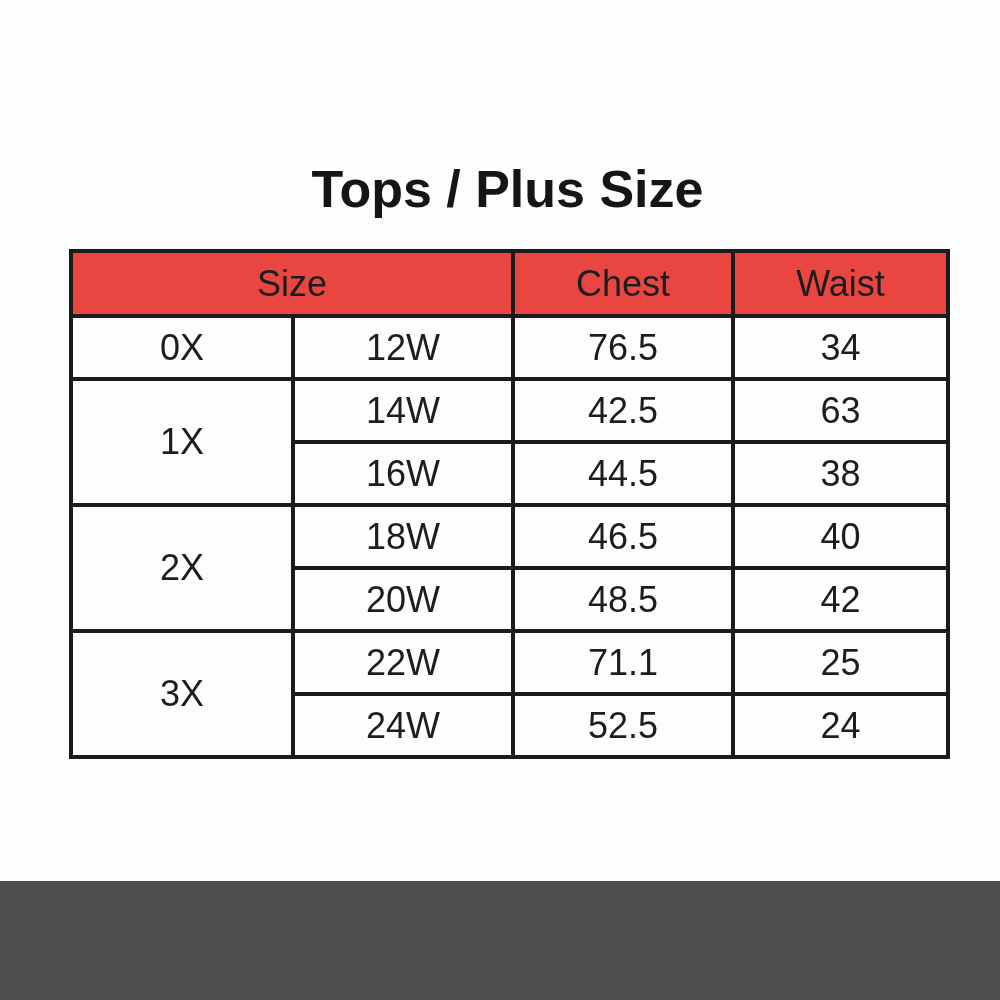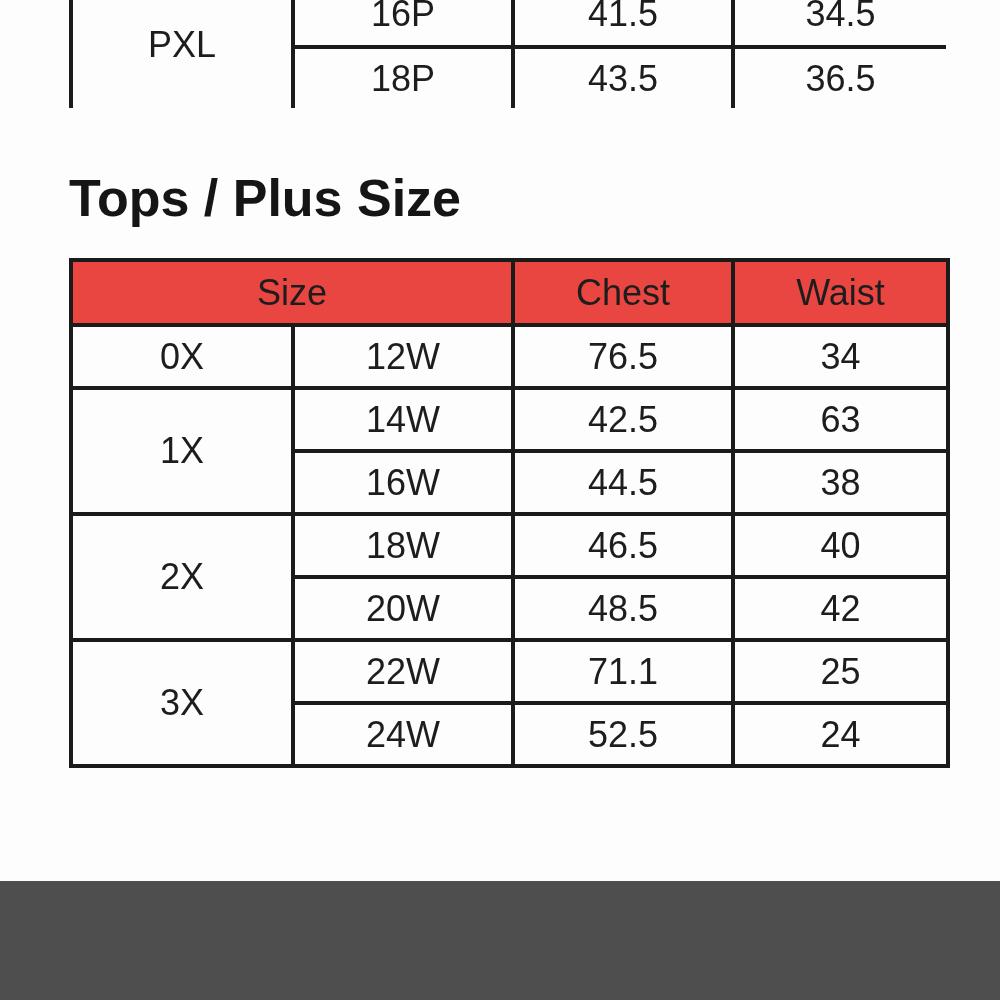--- a/index.html
+++ b/index.html
@@ -40,34 +40,34 @@
     width: 877px; height: 108px;
     overflow: hidden;
   }
   .petite-clip table { margin-top: -22px; }
   .petite-clip tr.r1 { height: 67px; }
   .petite-clip tr.r2 { height: 63px; }
 
   
   .plus-title {
     position: absolute;
-    top: 170px; left: 69px;
+    top: 161px; left: 69px;
     width: 877px;
-    text-align: left;
+    text-align: center;
     font-size: 52px;
     font-weight: 700;
     color: #151515;
     letter-spacing: 0px;
     line-height: 1.1;
   }
 
   
   .plus-table-wrap {
     position: absolute;
-    top: 258px; left: 69px;
+    top: 249px; left: 69px;
   }
   .plus-table-wrap tr { height: 63px; }
   .plus-table-wrap tr.header-row { height: 65px; }
   .plus-table-wrap th {
     background: #e94642;
     color: #fbf4f2;
     font-weight: 400;
     font-size: 37px;
   }
 
@@ -77,43 +77,20 @@
     top: 881px; left: 0;
     width: 1000px; height: 119px;
     background: #4e4e4e;
   }
 </style>
 </head>
 <body>
 
 <div class="canvas">
 
-  <div class="petite-clip">
-    <table class="sizetable">
-      <colgroup>
-        <col style="width:222px">
-          <col style="width:220px">
-          <col style="width:220px">
-          <col style="width:215px">
-      </colgroup>
-      <tbody>
-        <tr class="r1">
-          <td rowspan="2">PXL</td>
-          <td>16P</td>
-          <td>41.5</td>
-          <td>34.5</td>
-        </tr>
-        <tr class="r2">
-          <td>18P</td>
-          <td>43.5</td>
-          <td>36.5</td>
-        </tr>
-      </tbody>
-    </table>
-  </div>
 
   <div class="plus-title">Tops / Plus Size</div>
 
   <div class="plus-table-wrap">
     <table class="sizetable">
       <colgroup>
         <col style="width:222px">
           <col style="width:220px">
           <col style="width:220px">
           <col style="width:215px">

